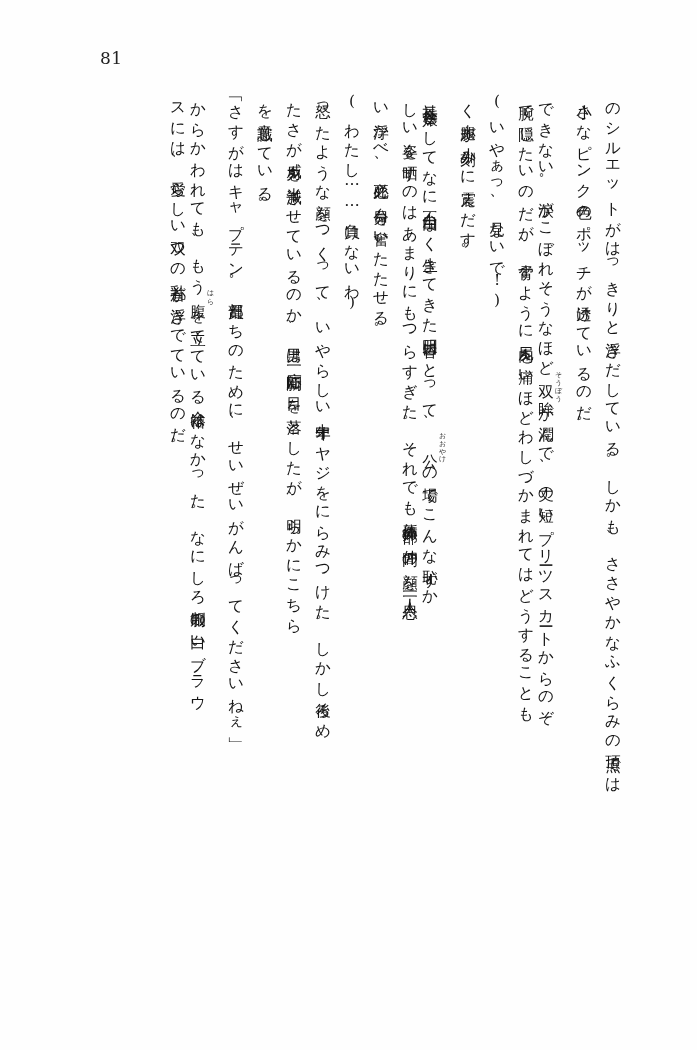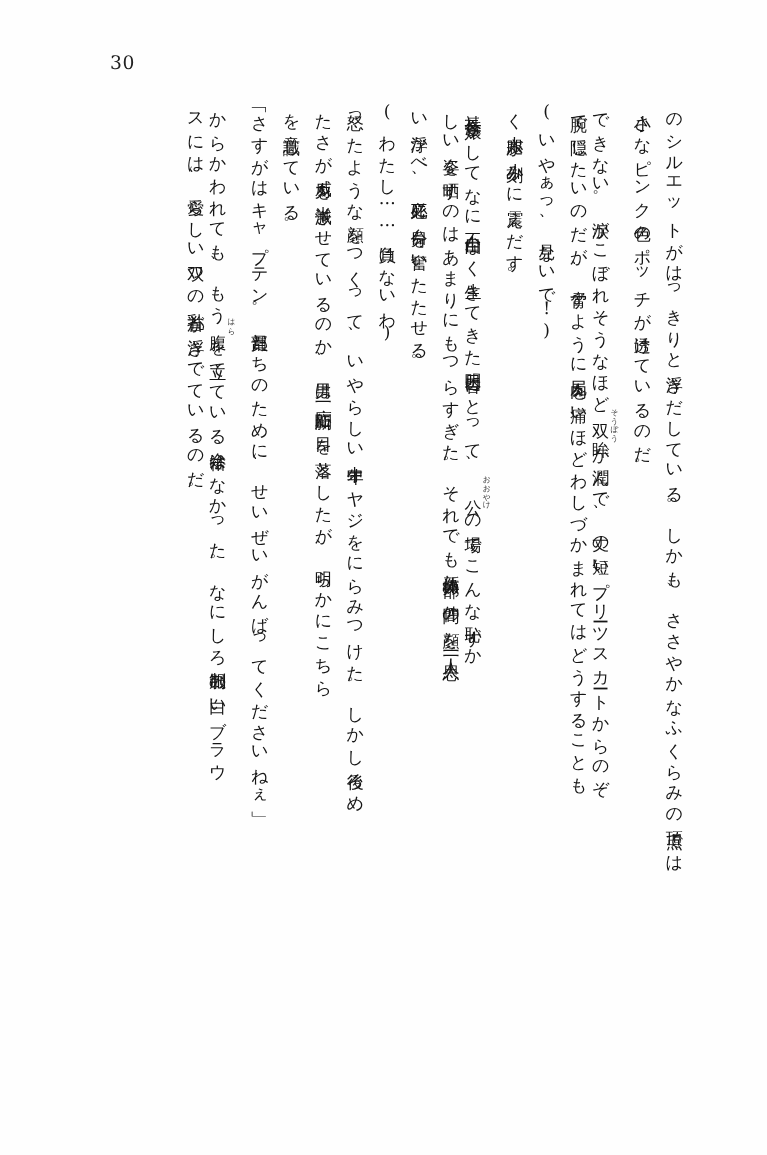--- a/index.html
+++ b/index.html
@@ -68,21 +68,21 @@
   }
   .col-short {
     
   }
 </style>
 </head>
 <body>
 
 <div id="page">
 
-  <div id="page-number">30</div>
+  <div id="page-number">81</div>
 
   <div id="text-block">
     <div class="column">のシルエットがはっきりと浮きだしている。しかも、ささやかなふくらみの頂点では</div>
     <div class="column">小さなピンク色のポッチが透けているのだ。</div>
     <div class="column">できない。涙がこぼれそうなほど<ruby>双眸<rt>そうぼう</rt></ruby>が潤んで、丈の短いプリーツスカートからのぞ</div>
     <div class="column">腕で隠したいのだが、脅すように尻肉を痛いほどわしづかまれてはどうすることも</div>
     <div class="column col-short">(いやぁっ、見ないで!)</div>
     <div class="column col-short">く太腿が小刻みに震えだす。</div>
     <div class="column">社長令嬢としてなに不自由なく生きてきた明日香にとって、<ruby>公<rt>おおやけ</rt></ruby>の場でこんな恥ずか</div>
     <div class="column">しい姿を晒すのはあまりにもつらすぎた。それでも新体操部の仲間の顔を一人一人思</div>

